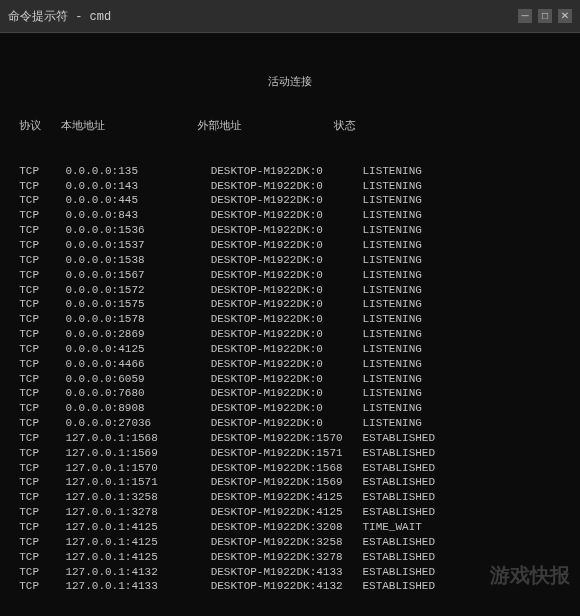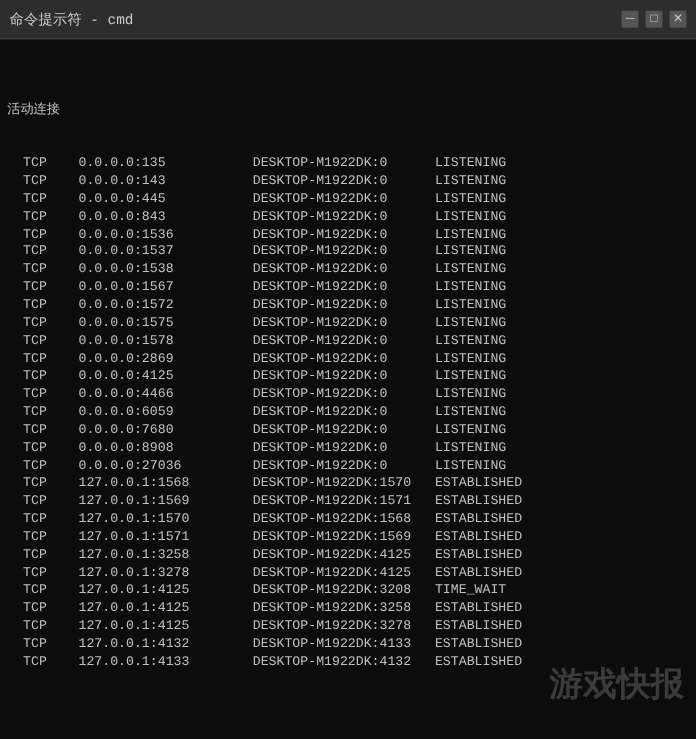--- a/index.html
+++ b/index.html
@@ -54,36 +54,37 @@
       height: calc(616px - 22px);
       overflow: hidden;
       white-space: pre;
     }
 
     .cmd-prompt {
       color: #c0c0c0;
     }
     .section-title {
       color: #c0c0c0;
-      margin-top: 18px;
+      margin-top: 8px;
+      text-align: center;
     }
     .header-row {
       color: #c0c0c0;
     }
     .data-row {
       color: #c0c0c0;
     }
 
     
     .watermark {
       position: absolute;
       bottom: 30px;
       right: 10px;
       color: rgba(200,200,200,0.25);
-      font-size: 28px;
+      font-size: 20px;
       font-weight: bold;
       font-family: sans-serif;
       pointer-events: none;
       line-height: 1.1;
       text-align: center;
     }
   </style>
 </head>
 <body>
 
@@ -91,16 +92,17 @@
   <span class="window-title">命令提示符 - cmd</span>
   <div class="window-controls">
     <button class="win-btn">─</button>
     <button class="win-btn">□</button>
     <button class="win-btn close">✕</button>
   </div>
 </div>
 
 <div class="terminal-body">
   <div class="section-title">活动连接</div>
+  <div class="header-row">  协议   本地地址              外部地址              状态</div>
   <div id="rows-container"><div class="data-row">  TCP    0.0.0.0:135           DESKTOP-M1922DK:0      LISTENING</div><div class="data-row">  TCP    0.0.0.0:143           DESKTOP-M1922DK:0      LISTENING</div><div class="data-row">  TCP    0.0.0.0:445           DESKTOP-M1922DK:0      LISTENING</div><div class="data-row">  TCP    0.0.0.0:843           DESKTOP-M1922DK:0      LISTENING</div><div class="data-row">  TCP    0.0.0.0:1536          DESKTOP-M1922DK:0      LISTENING</div><div class="data-row">  TCP    0.0.0.0:1537          DESKTOP-M1922DK:0      LISTENING</div><div class="data-row">  TCP    0.0.0.0:1538          DESKTOP-M1922DK:0      LISTENING</div><div class="data-row">  TCP    0.0.0.0:1567          DESKTOP-M1922DK:0      LISTENING</div><div class="data-row">  TCP    0.0.0.0:1572          DESKTOP-M1922DK:0      LISTENING</div><div class="data-row">  TCP    0.0.0.0:1575          DESKTOP-M1922DK:0      LISTENING</div><div class="data-row">  TCP    0.0.0.0:1578          DESKTOP-M1922DK:0      LISTENING</div><div class="data-row">  TCP    0.0.0.0:2869          DESKTOP-M1922DK:0      LISTENING</div><div class="data-row">  TCP    0.0.0.0:4125          DESKTOP-M1922DK:0      LISTENING</div><div class="data-row">  TCP    0.0.0.0:4466          DESKTOP-M1922DK:0      LISTENING</div><div class="data-row">  TCP    0.0.0.0:6059          DESKTOP-M1922DK:0      LISTENING</div><div class="data-row">  TCP    0.0.0.0:7680          DESKTOP-M1922DK:0      LISTENING</div><div class="data-row">  TCP    0.0.0.0:8908          DESKTOP-M1922DK:0      LISTENING</div><div class="data-row">  TCP    0.0.0.0:27036         DESKTOP-M1922DK:0      LISTENING</div><div class="data-row">  TCP    127.0.0.1:1568        DESKTOP-M1922DK:1570   ESTABLISHED</div><div class="data-row">  TCP    127.0.0.1:1569        DESKTOP-M1922DK:1571   ESTABLISHED</div><div class="data-row">  TCP    127.0.0.1:1570        DESKTOP-M1922DK:1568   ESTABLISHED</div><div class="data-row">  TCP    127.0.0.1:1571        DESKTOP-M1922DK:1569   ESTABLISHED</div><div class="data-row">  TCP    127.0.0.1:3258        DESKTOP-M1922DK:4125   ESTABLISHED</div><div class="data-row">  TCP    127.0.0.1:3278        DESKTOP-M1922DK:4125   ESTABLISHED</div><div class="data-row">  TCP    127.0.0.1:4125        DESKTOP-M1922DK:3208   TIME_WAIT</div><div class="data-row">  TCP    127.0.0.1:4125        DESKTOP-M1922DK:3258   ESTABLISHED</div><div class="data-row">  TCP    127.0.0.1:4125        DESKTOP-M1922DK:3278   ESTABLISHED</div><div class="data-row">  TCP    127.0.0.1:4132        DESKTOP-M1922DK:4133   ESTABLISHED</div><div class="data-row">  TCP    127.0.0.1:4133        DESKTOP-M1922DK:4132   ESTABLISHED</div></div>
 </div>
 
 <div class="watermark">游戏快报</div>
 
 </body></html>

